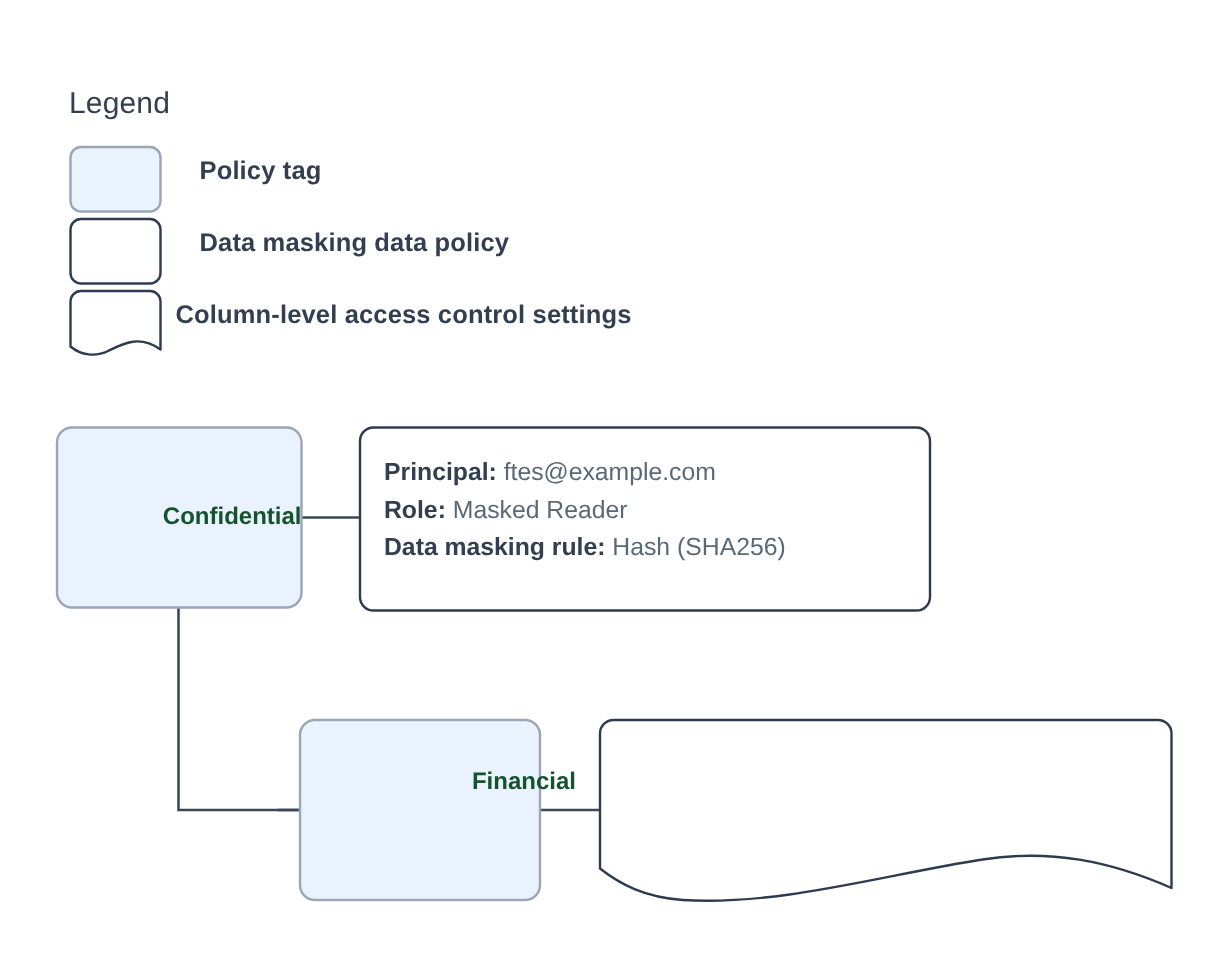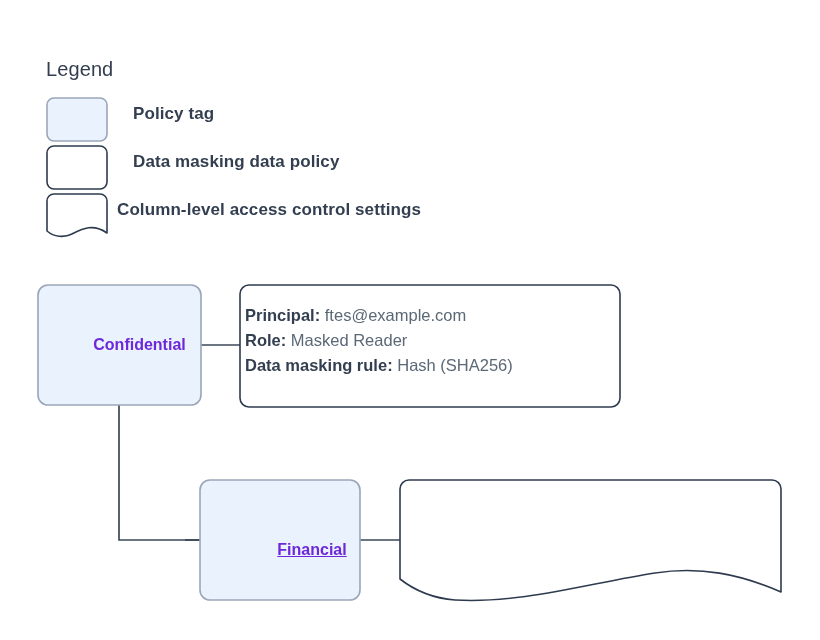--- a/index.html
+++ b/index.html
@@ -44,47 +44,46 @@
     letter-spacing: 0.1px;
   }
   .legend-label.l0 { left: 133px; top: 104px; }
   .legend-label.l1 { left: 133px; top: 152px; }
   .legend-label.l2 { left: 117px; top: 200px; }
 
   .node-label {
     position: absolute;
     font-size: 16px;
     font-weight: bold;
-    color: #6d28d9;
+    color: #14532d;
     white-space: nowrap;
-    text-align: center;
-    margin-left: 20px;
+    text-align: right;
   }
   .node-label.confidential {
     left: 38px;
     top: 336px;
     width: 163px;
   }
   .node-label.financial {
     left: 200px;
-    top: 541px;
+    top: 513px;
     width: 184px;
-    text-decoration: underline;
   }
 
   .detail-text {
     position: absolute;
     font-size: 16.5px;
     color: #5b6876;
     line-height: 25px;
     white-space: nowrap;
   }
   .detail-text b {
     color: #333f50;
     font-weight: bold;
+    margin-left: 11px;
   }
   .detail-text.d0 { left: 245px; top: 303px; }
   .detail-text.d1 { left: 405px; top: 500px; }
   .detail-row { display: block; }
 </style>
 </head>
 <body>
 
 <svg id="canvas" viewBox="0 0 820 640" xmlns="http://www.w3.org/2000/svg">
 

